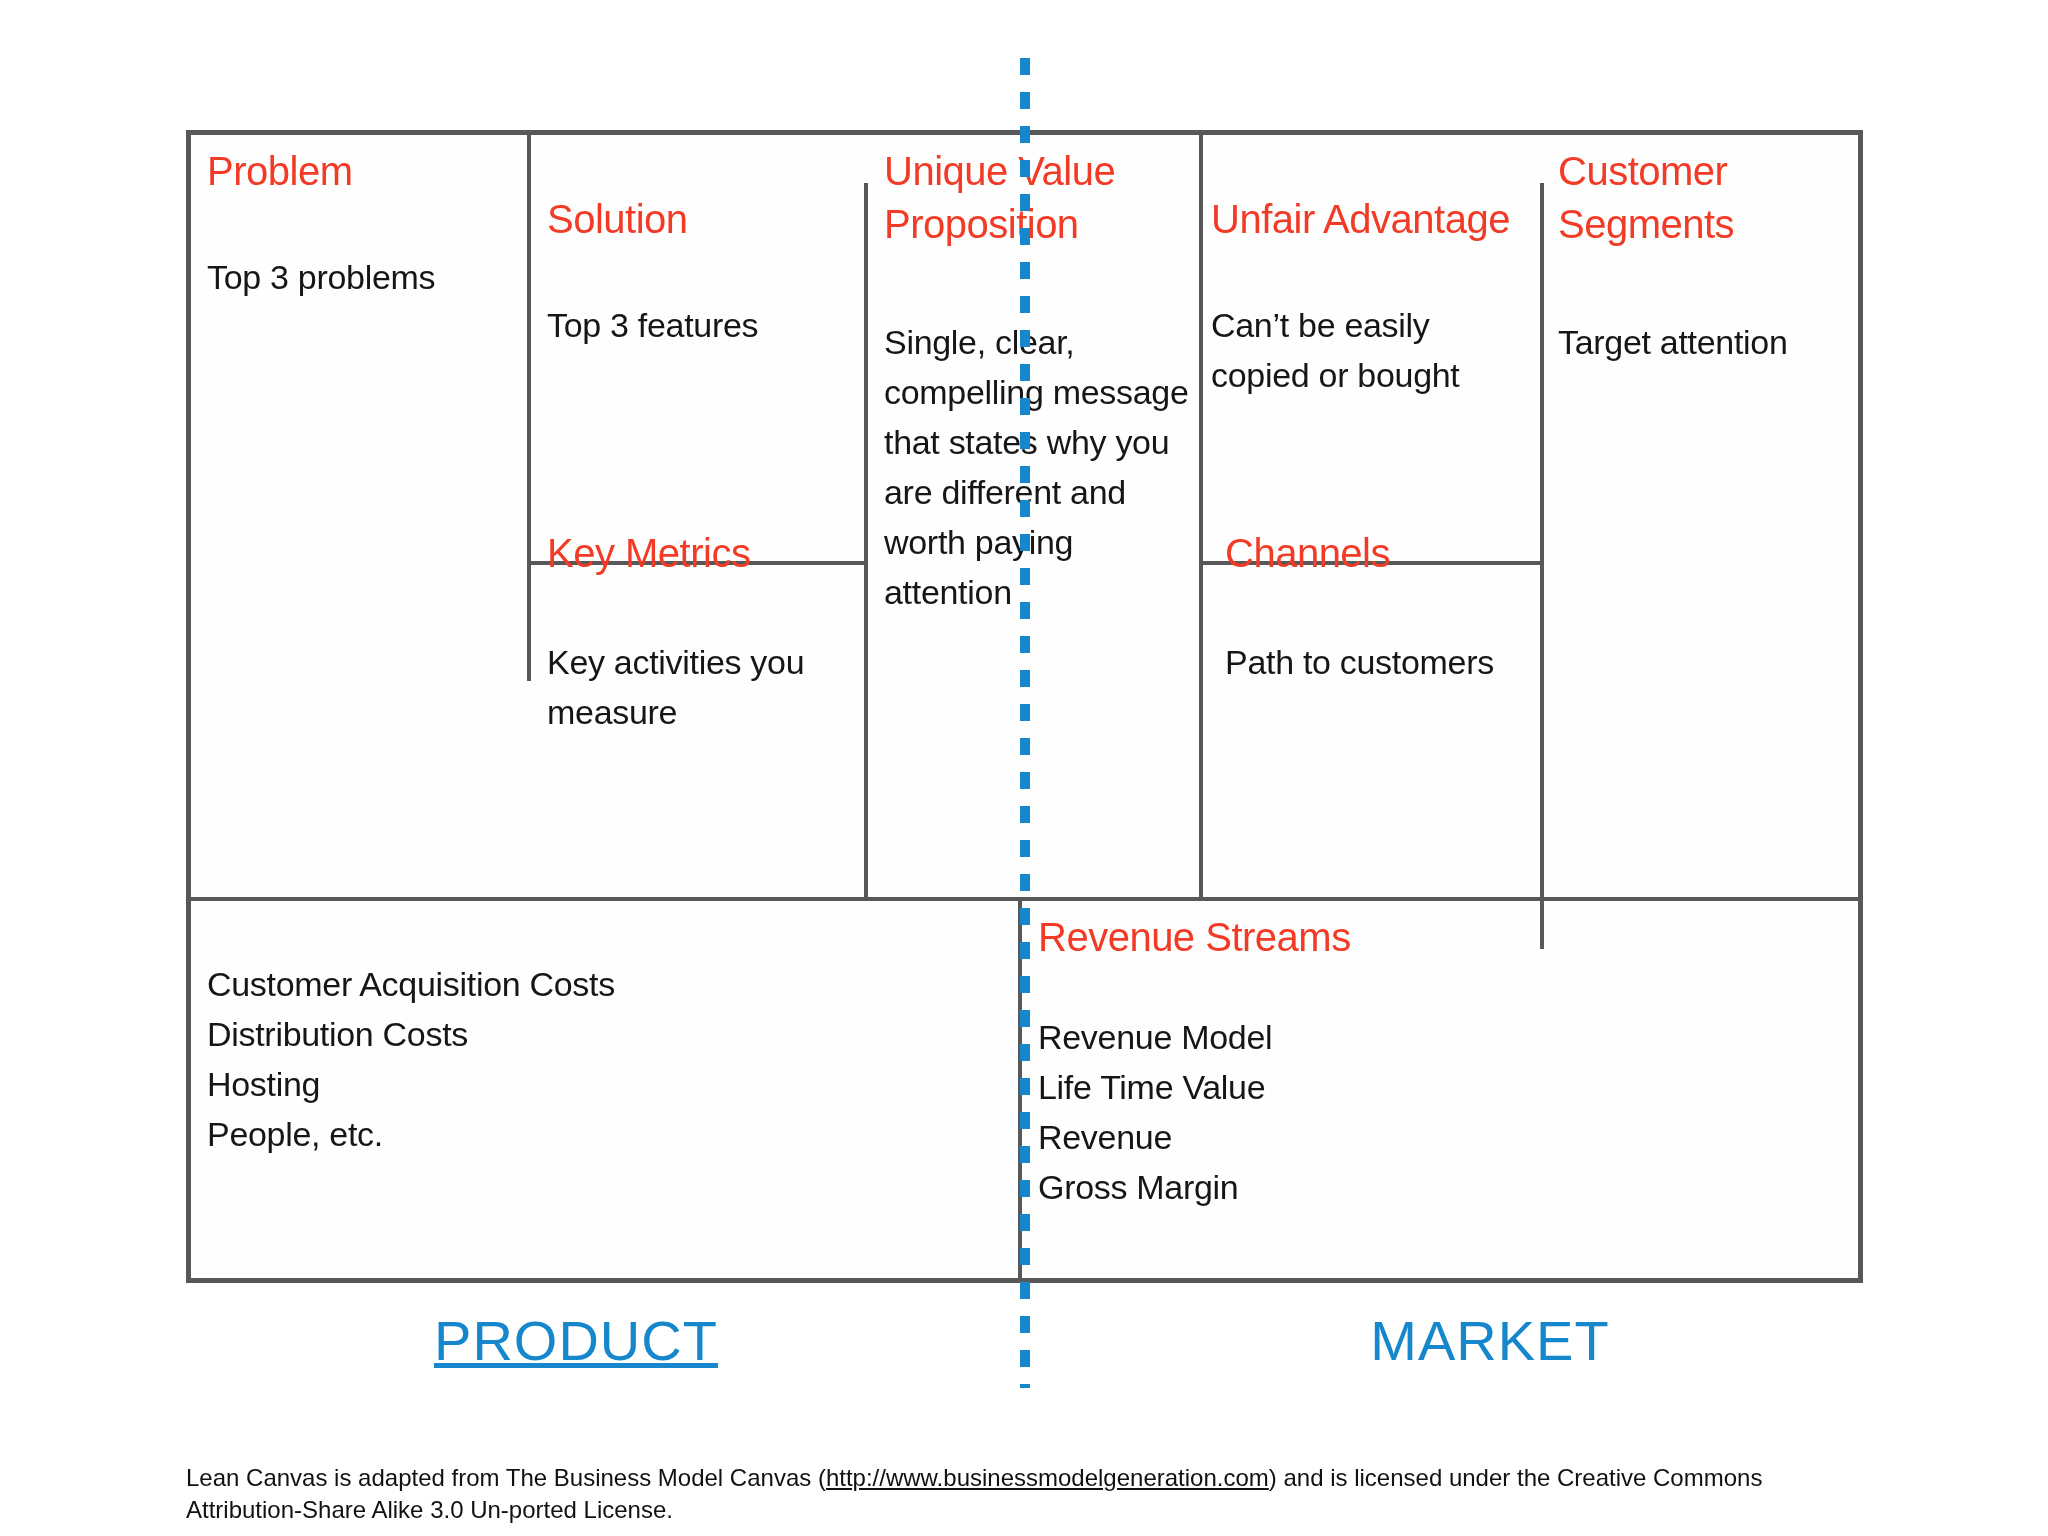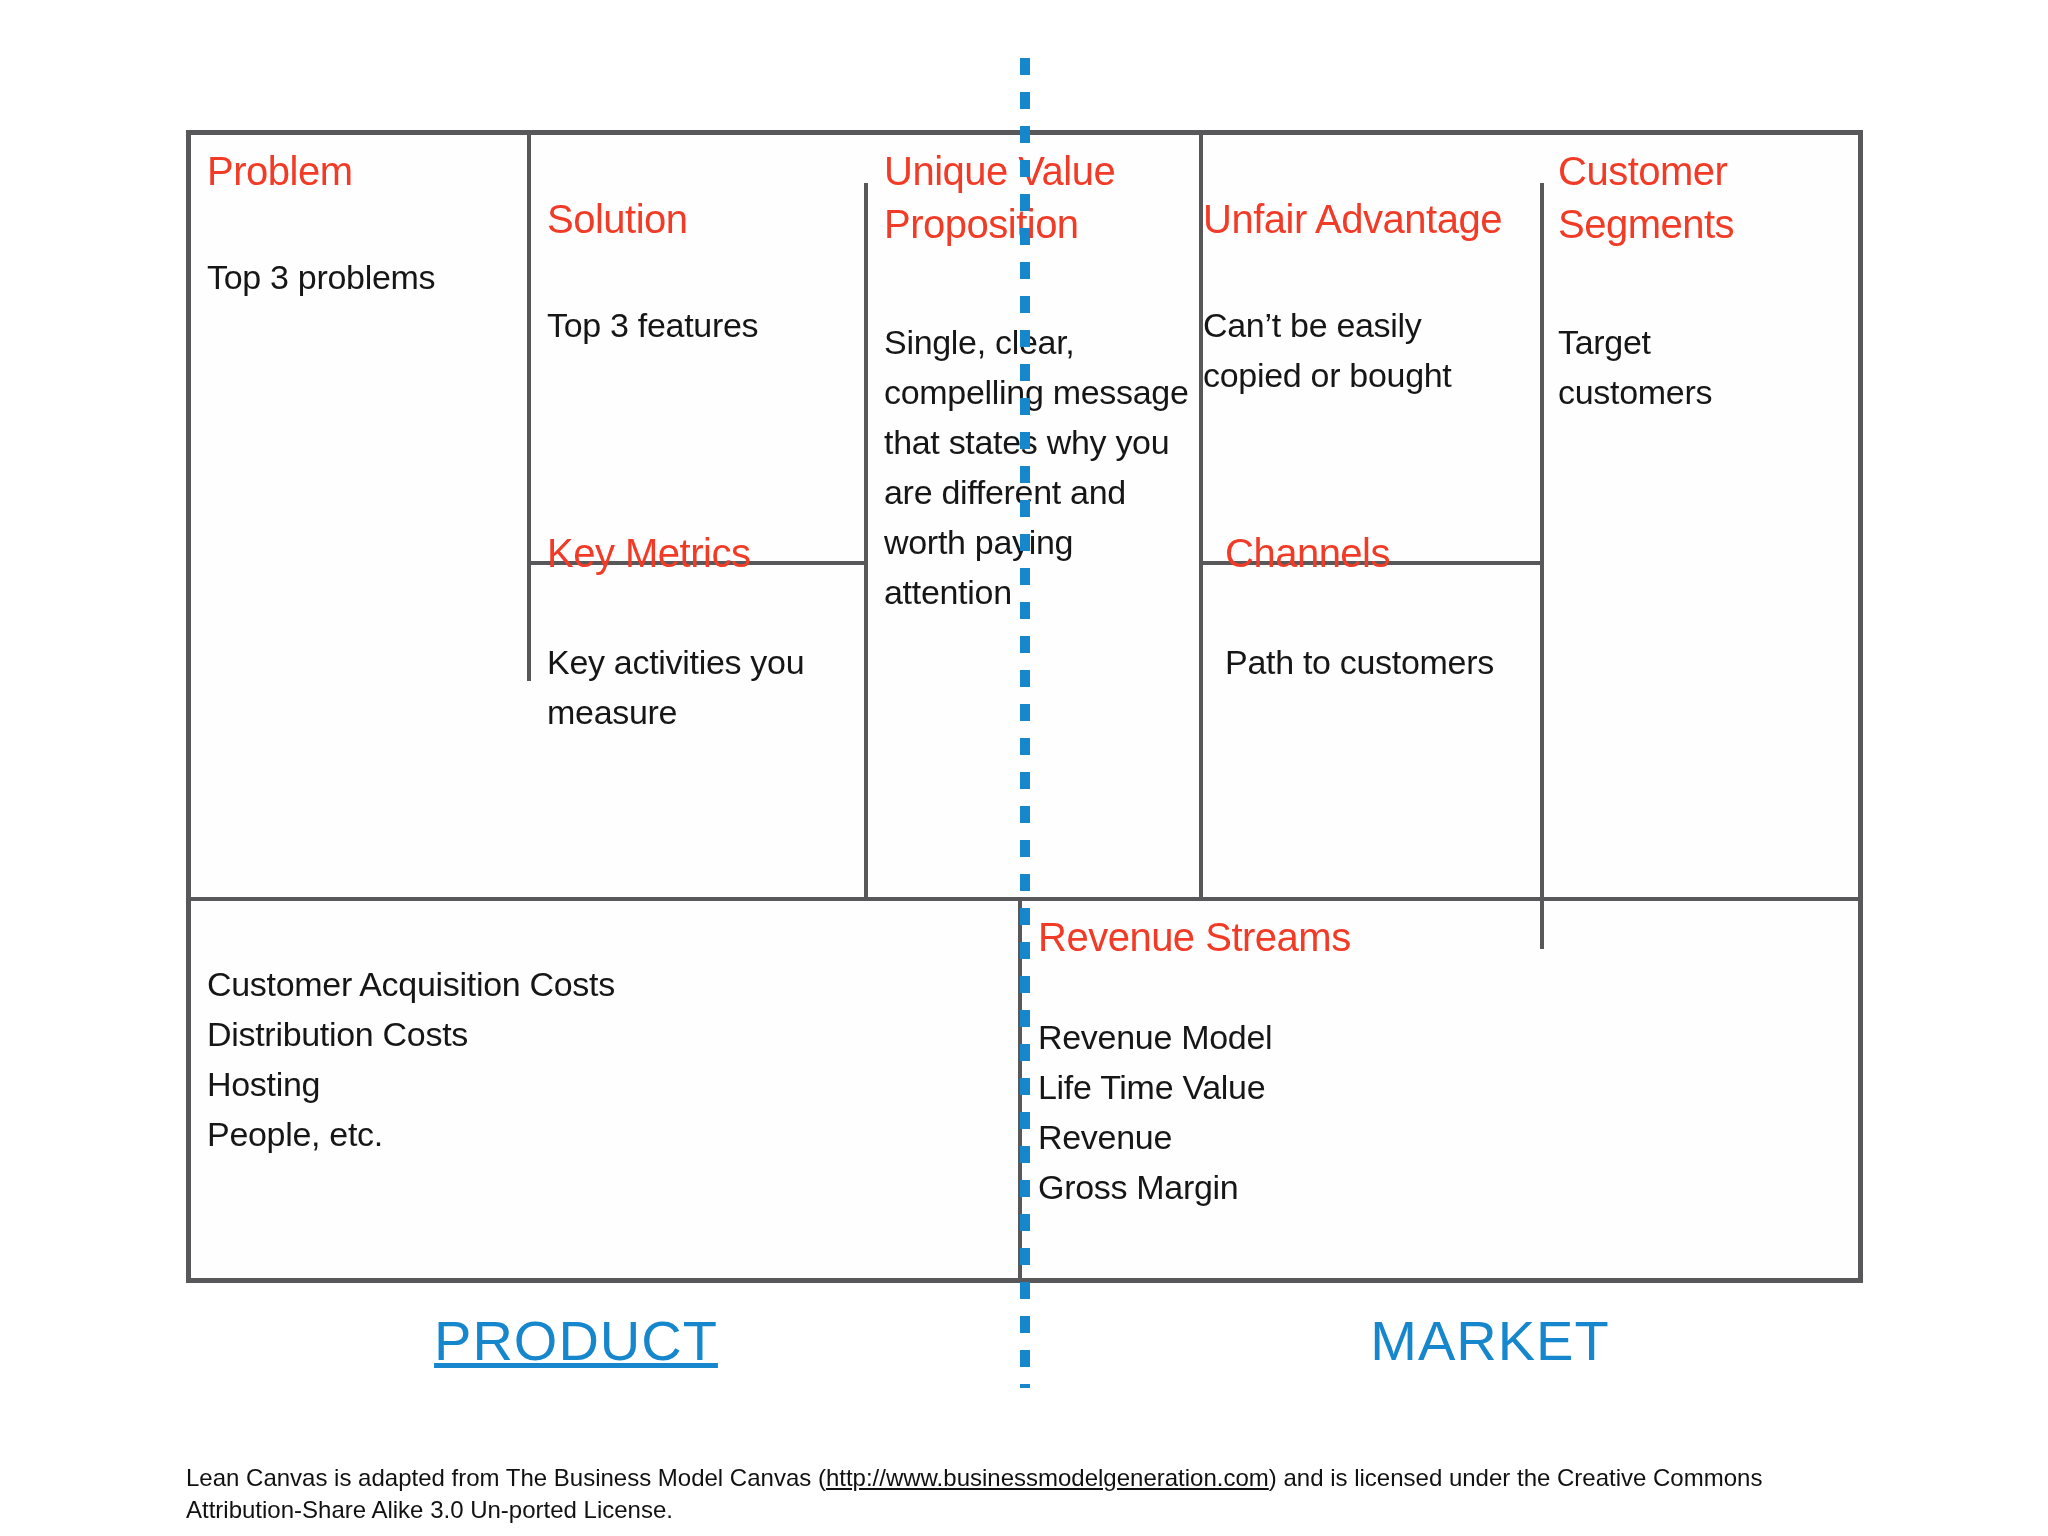--- a/index.html
+++ b/index.html
@@ -40,21 +40,21 @@
   .m-low     { margin-top: 48px; }
 
   .br { border-right: 4px solid #58585a; }
   .bb { border-bottom: 4px solid #58585a; margin-top: 48px; }
   .bt { border-top: 4px solid #58585a; }
 
   .cell-problem      { left: 0;      top: 0;     width: 340px; height: 546px; }
   .cell-solution     { left: 340px;  top: 0;     width: 337px; height: 382px; }
   .cell-key-metrics  { left: 340px;  top: 382px; width: 337px; height: 380px; }
   .cell-uvp          { left: 677px;  top: 0;     width: 335px; height: 762px; padding-right: 2px; }
-  .cell-unfair       { left: 1012px; top: 0;     width: 341px; height: 382px; padding-left: 0; }
+  .cell-unfair       { left: 1012px; top: 0;     width: 341px; height: 382px; padding-left: 8px; }
   .cell-channels     { left: 1012px; top: 382px; width: 341px; height: 432px; padding-left: 22px; }
   .cell-segments     { left: 1353px; top: 0;     width: 260px; height: 762px; padding-left: 14px; }
   .cell-cost         { left: 0;      top: 762px; width: 831px; height: 381px; }
   .cell-revenue      { left: 831px;  top: 762px; width: 836px; height: 381px; }
 
   
   .dashed-line {
     position: absolute;
     left: 1020px; top: 58px;
     width: 10px; height: 1330px;
@@ -132,21 +132,21 @@
   </div>
 
   <div class="cell cell-channels br">
     <div class="title">Channels</div>
     <div class="body m-mid">Path to customers</div>
   </div>
 
   <div class="cell cell-segments">
     <div class="title">Customer
 Segments</div>
-    <div class="body m-tall">Target customers</div>
+    <div class="body m-tall">Target attention</div>
   </div>
 
   <div class="cell cell-cost bt br">
     <div class="body m-low">Customer Acquisition Costs
 Distribution Costs
 Hosting
 People, etc.</div>
   </div>
 
   <div class="cell cell-revenue bt">

